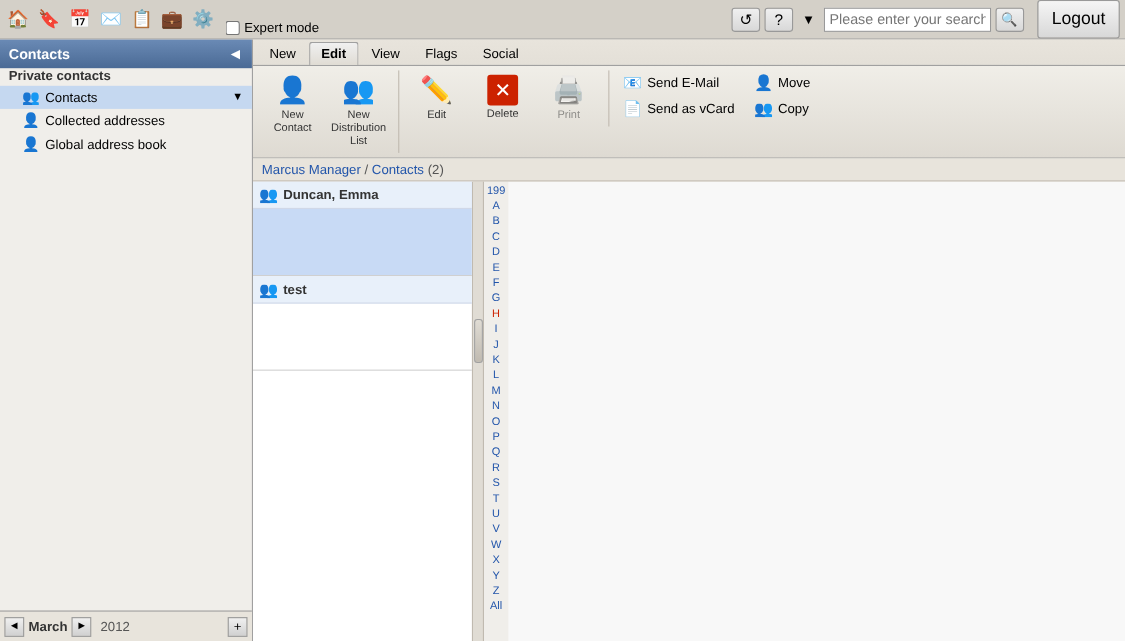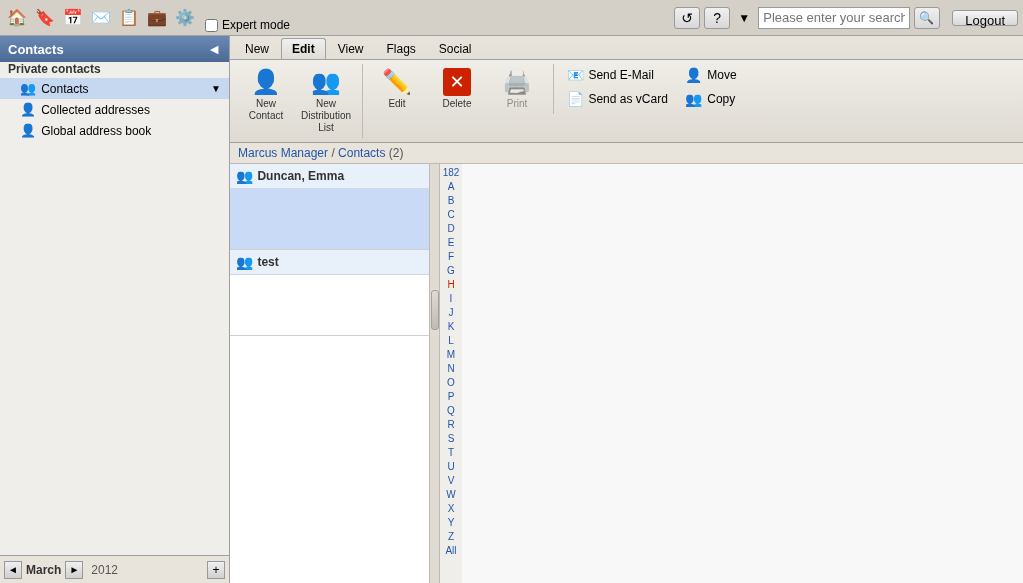--- a/index.html
+++ b/index.html
@@ -15,21 +15,21 @@
       border-bottom: 1px solid #a0a0a0;
     }
     .top-icons { display: flex; gap: 4px; align-items: center; }
     .top-icon { width: 24px; height: 24px; display: flex; align-items: center; justify-content: center; cursor: pointer; font-size: 16px; }
     .expert-mode { display: flex; align-items: center; gap: 4px; margin-left: 8px; font-size: 12px; margin-top: 15px; }
     .expert-mode input { margin: 0; }
     .search-area { display: flex; align-items: center; margin-left: auto; gap: 4px; }
     .refresh-btn { width: 26px; height: 22px; background: linear-gradient(#f0f0f0,#d8d8d8); border: 1px solid #999; border-radius: 3px; cursor: pointer; font-size: 14px; display: flex; align-items: center; justify-content: center; }
     .search-input { width: 152px; height: 22px; border: 1px solid #999; padding: 0 4px; font-size: 13px; }
     .search-btn { width: 26px; height: 22px; background: linear-gradient(#f0f0f0,#d8d8d8); border: 1px solid #999; border-radius: 3px; cursor: pointer; display: flex; align-items: center; justify-content: center; }
-    .logout-btn { margin-left: 8px; padding: 2px 12px; background: linear-gradient(#f5f5f5,#d8d8d8); border: 1px solid #999; border-radius: 3px; cursor: pointer; font-size: 13px; height: 16px; }
+    .logout-btn { margin-left: 8px; padding: 2px 12px; background: linear-gradient(#f5f5f5,#d8d8d8); border: 1px solid #999; border-radius: 3px; cursor: pointer; font-size: 16px; height: 35px; }
 
     
     #main { display: flex; height: calc(583px - 36px); }
 
     
     #sidebar {
       width: 230px;
       background: #f0eeea;
       border-right: 1px solid #a0a0a0;
       display: flex;
@@ -404,21 +404,21 @@
           </div>
           <div class="contact-body"></div>
         </div>
       </div>
 
       <div id="list-scrollbar">
         <div class="scrollbar-thumb"></div>
       </div>
 
       <div id="alpha-index">
-      <a href="#" class="alpha-item">182</a>
+      <a href="#" class="alpha-item">199</a>
           <a href="#" class="alpha-item">A</a>
           <a href="#" class="alpha-item">B</a>
           <a href="#" class="alpha-item">C</a>
           <a href="#" class="alpha-item">D</a>
           <a href="#" class="alpha-item">E</a>
           <a href="#" class="alpha-item">F</a>
           <a href="#" class="alpha-item">G</a>
           <a href="#" class="alpha-item highlight">H</a>
           <a href="#" class="alpha-item">I</a>
           <a href="#" class="alpha-item">J</a>

